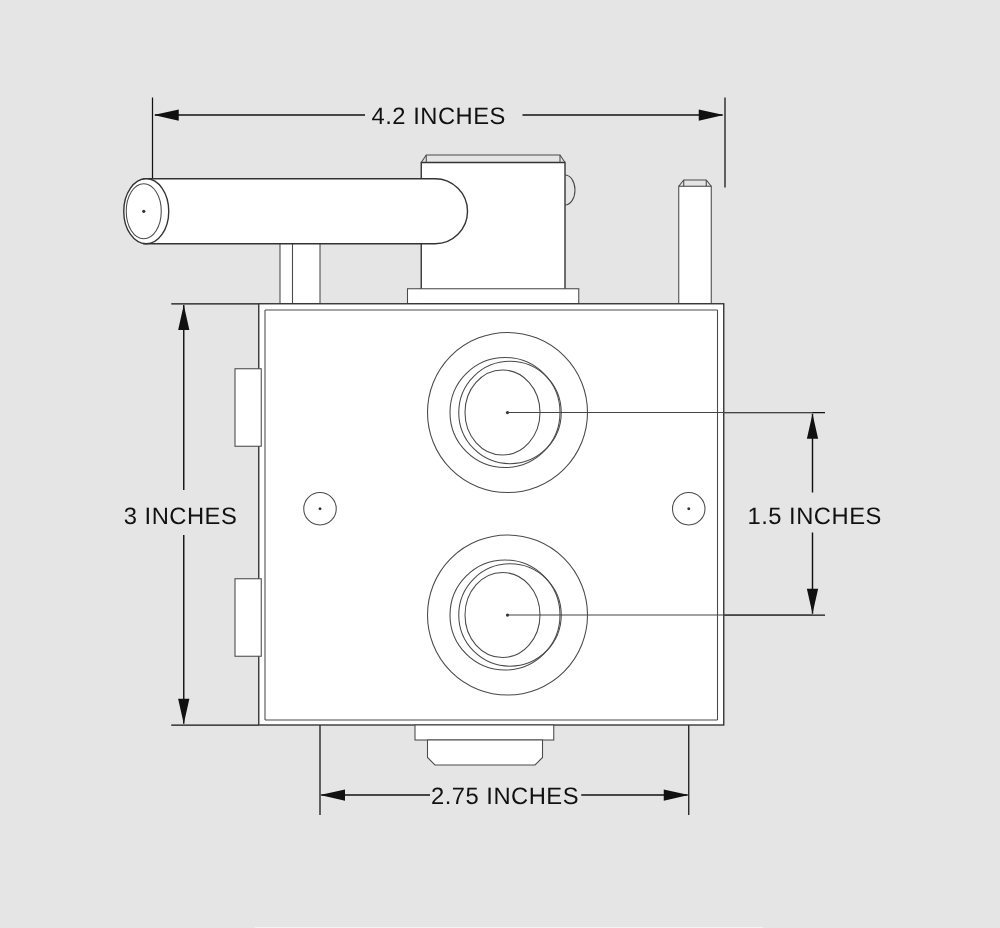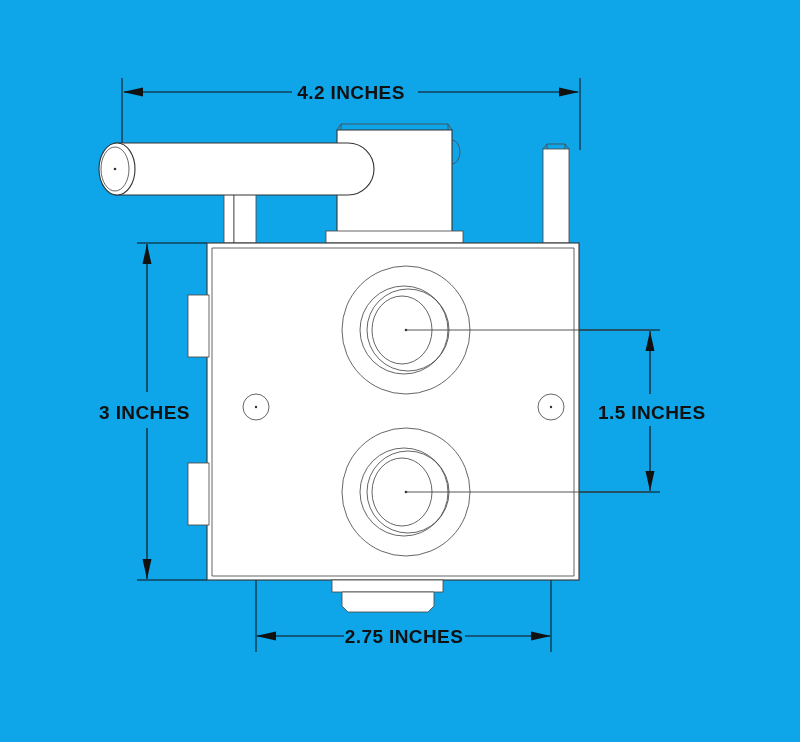--- a/index.html
+++ b/index.html
@@ -7,23 +7,22 @@
     padding: 0;
     background: #ffffff;
   }
   body {
     font-family: "Liberation Sans", sans-serif;
   }
   #drawing-root {
     position: relative;
     width: 800px;
     height: 742px;
-    background: #0ea5e9;
+    background: #e5e5e5;
     overflow: hidden;
-    font-weight: bold;
   }
   #drawing-svg {
     display: block;
     width: 800px;
     height: 742px;
   }
   .dim-text {
     font-family: "Liberation Sans", sans-serif;
     font-size: 19px;
     fill: #111111;

